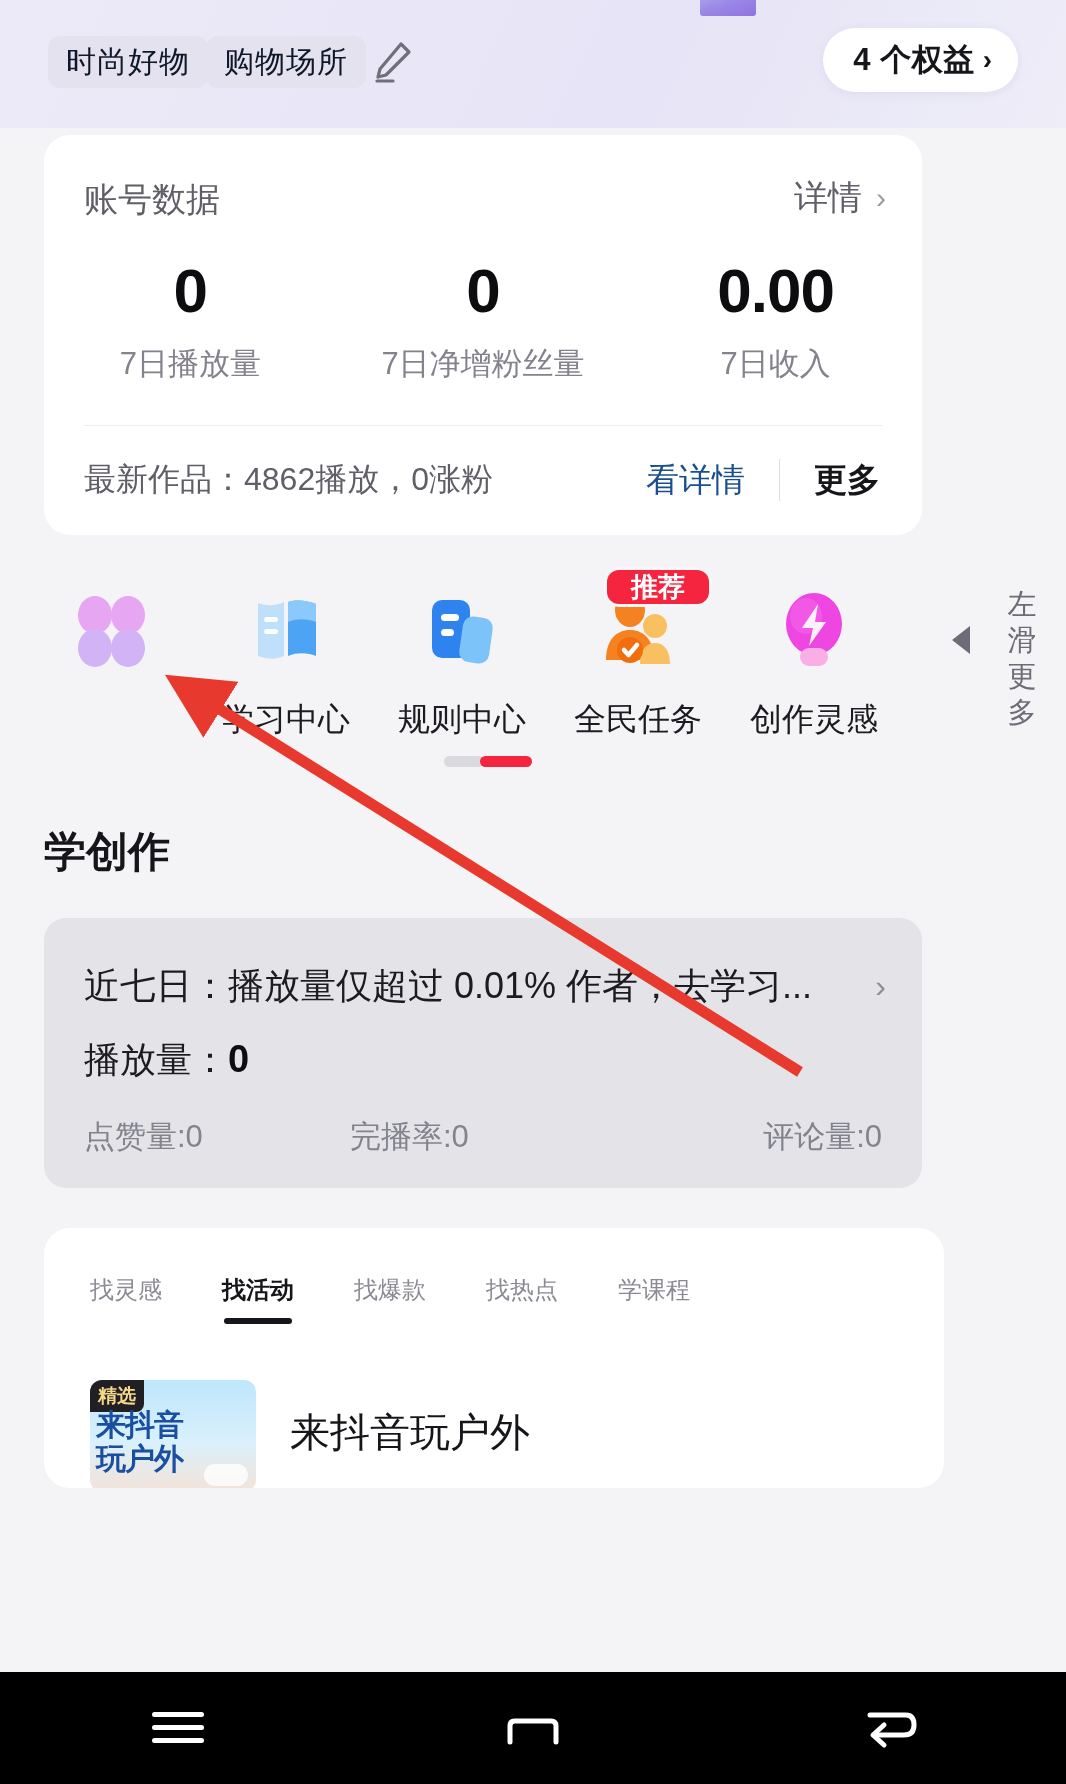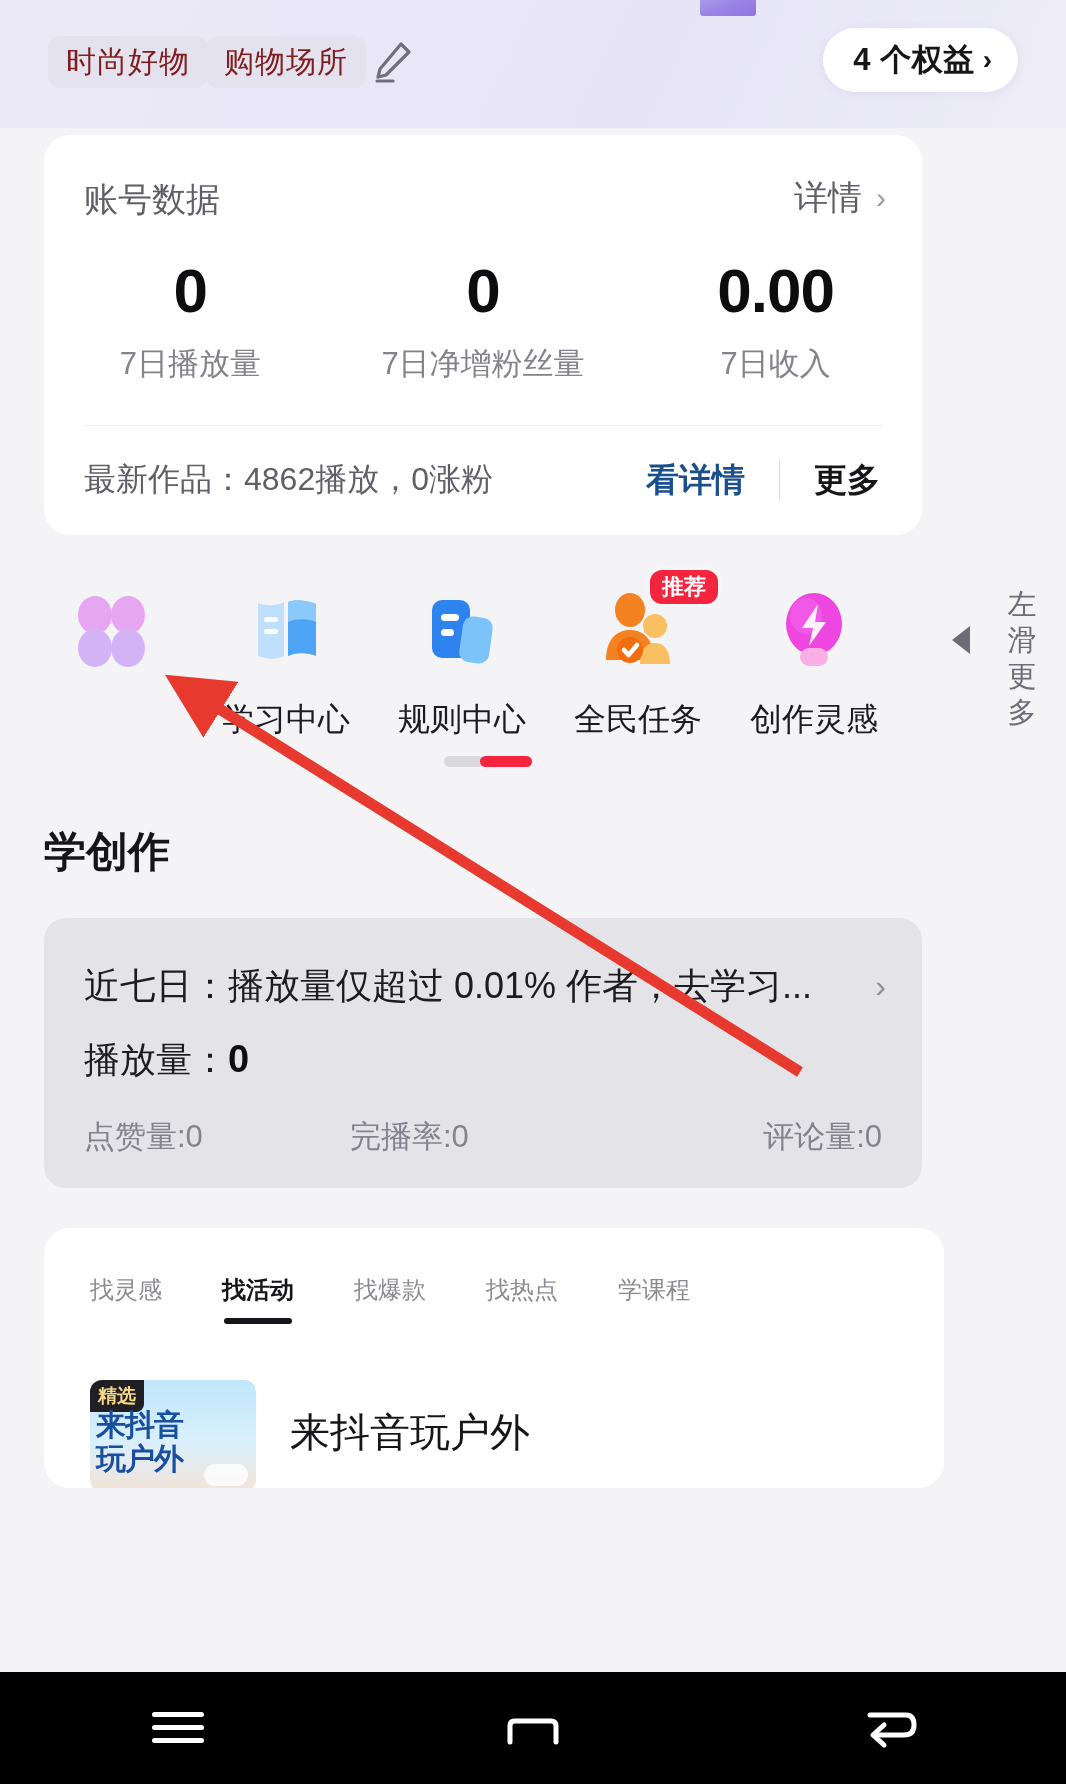--- a/index.html
+++ b/index.html
@@ -14,21 +14,21 @@
   
   .header {
     position: absolute; left: 0; top: 0; width: 1066px; height: 128px;
     background: linear-gradient(115deg,#eceaf8 0%,#e9e7f7 35%,#e6e4f6 60%,#eeedf8 100%);
   }
   .header-inner {
     position: absolute; left: 0; top: 0; width: 1066px; height: 128px;
   }
   .chip {
     position: absolute; top: 36px; height: 52px; line-height: 52px;
-    background: #e4e2ee; border-radius: 12px; color: #7f1d1d;
+    background: #e4e2ee; border-radius: 12px; color: #0f172a;
     font-size: 30px; padding: 0 18px; letter-spacing: 1px;
   }
   .chip-1 { left: 48px; }
   .chip-2 { left: 206px; }
   .pencil-btn {
     position: absolute; left: 366px; top: 36px; width: 52px; height: 52px;
   }
   .rights-pill {
     position: absolute; right: 48px; top: 28px; height: 64px;
     background: #ffffff; border-radius: 32px; display: flex; align-items: center;
@@ -62,37 +62,37 @@
   .stat .l { font-size: 31px; color: #83838d; margin-top: 14px; }
 
   .card-divider {
     position: absolute; left: 40px; top: 290px; width: 798px; height: 1px; background: #ededf0;
   }
   .card-foot {
     position: absolute; left: 0; top: 290px; width: 878px; height: 110px;
     display: flex; align-items: center;
   }
   .foot-left { margin-left: 40px; font-size: 32px; color: #5f5f68; flex: 1; }
-  .foot-link { font-size: 33px; font-weight: bold; color: #1b4f8c; }
+  .foot-link { font-size: 33px; font-weight: normal; color: #1b4f8c; }
   .foot-sep { width: 1px; height: 42px; background: #dddde2; margin: 0 34px; }
   .foot-more { font-size: 33px; font-weight: bold; color: #16161a; margin-right: 42px; }
 
   
   .entries {
     position: absolute; left: 0; top: 578px; width: 1066px; height: 200px;
   }
   .entry {
     position: absolute; top: 0; width: 176px; text-align: center;
   }
   .entry .ico { height: 104px; display: flex; align-items: center; justify-content: center; position: relative; }
   .entry .lab { font-size: 32px; color: #1b1b20; margin-top: 16px; }
   .badge-rec {
-    position: absolute; right: 8px; top: -8px;
-    background: #f5253f; color: #fff; font-size: 22px; font-weight: bold;
-    border-radius: 12px; padding: 4px 12px; line-height: 26px;
+    position: absolute; right: 17px; top: -8px;
+    background: #f5253f; color: #fff; font-size: 27px; font-weight: bold;
+    border-radius: 12px; padding: 4px 24px; line-height: 26px;
     box-shadow: 0 0 0 3px #f7f7f9;
   }
   .slide-more {
     position: absolute; right: 22px; top: 8px; width: 44px;
     font-size: 29px; color: #6d6d77; line-height: 36px; text-align: center;
   }
   .slide-arrow {
     position: absolute; right: 96px; top: 48px;
     width: 0; height: 0; border-top: 14px solid transparent;
     border-bottom: 14px solid transparent; border-right: 18px solid #6d6d77;

